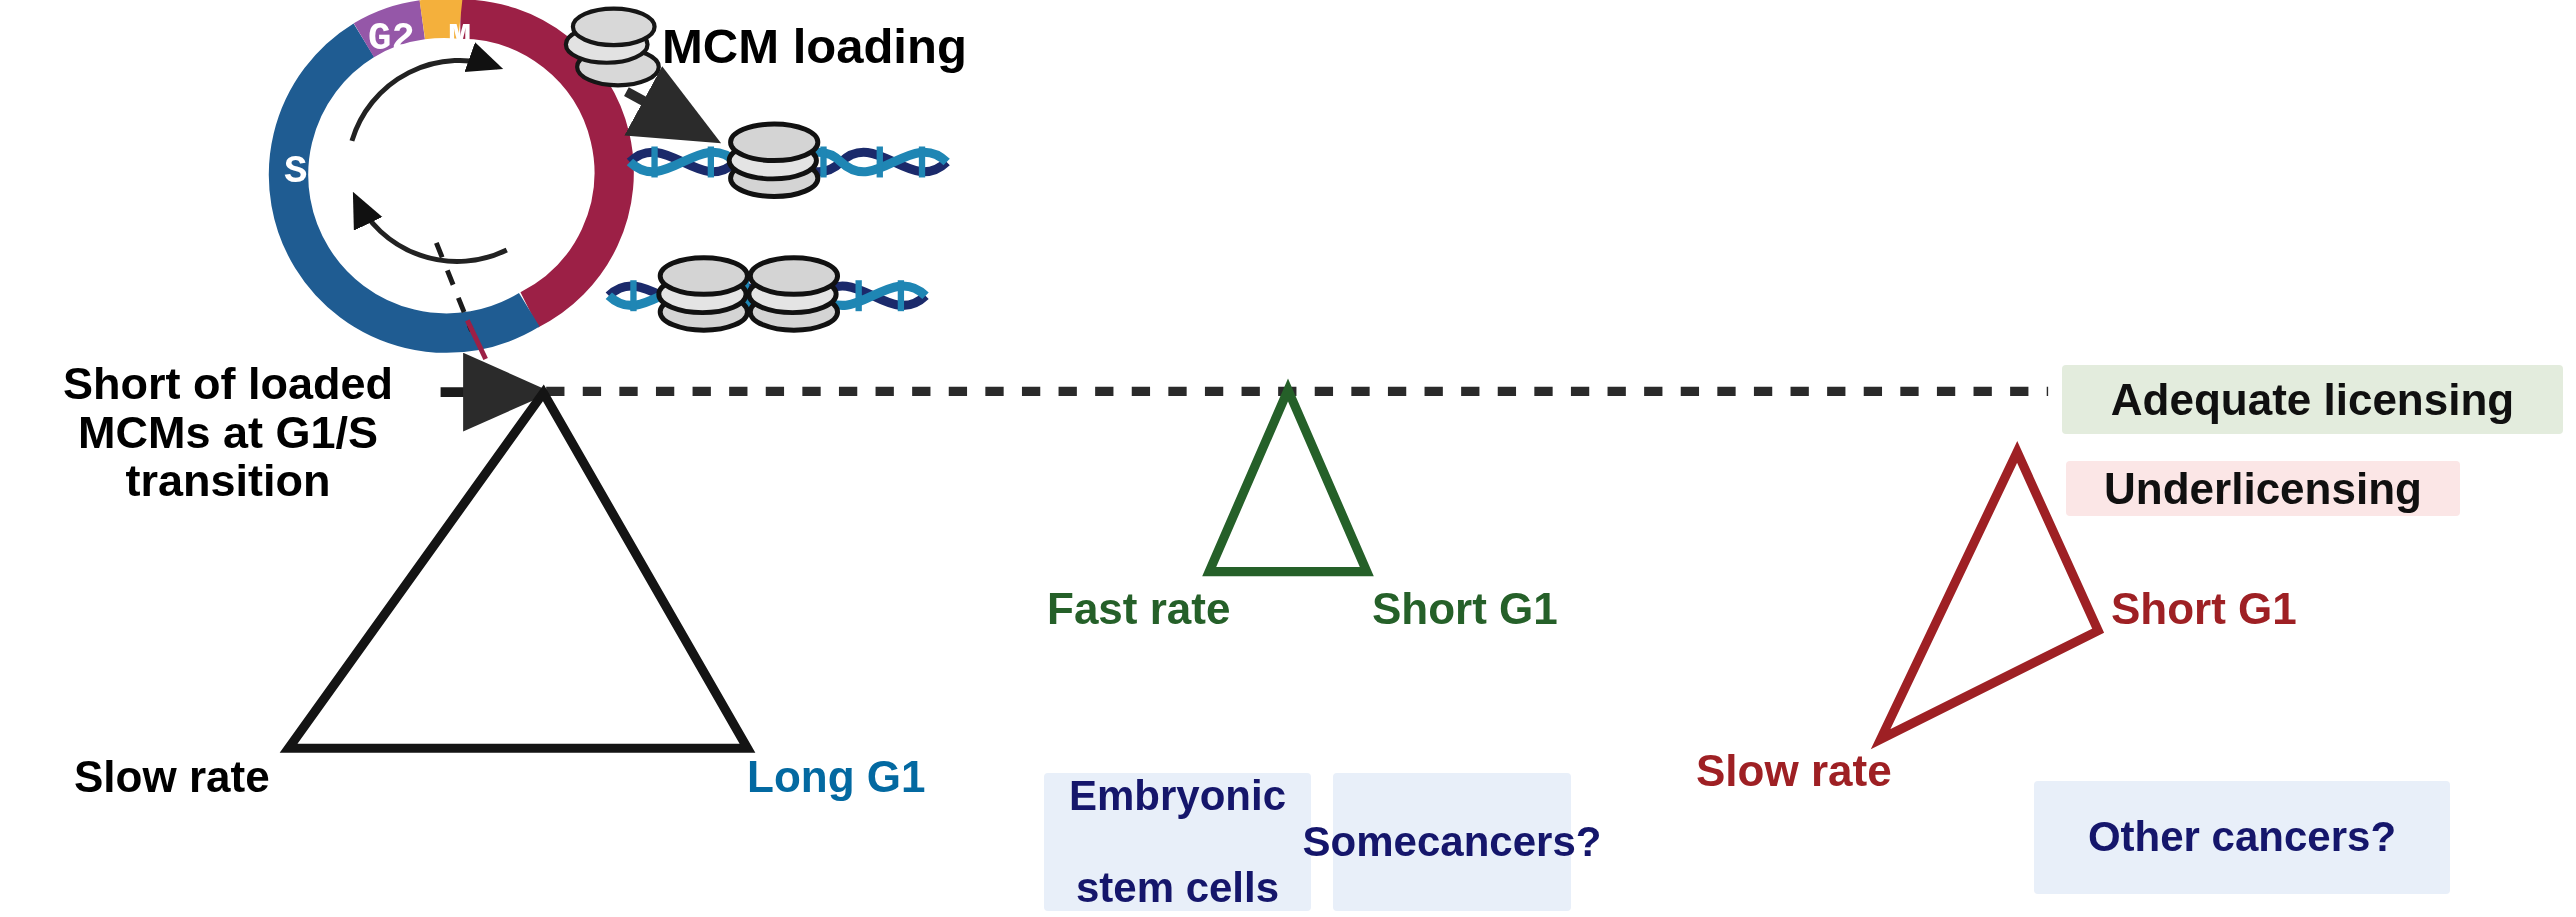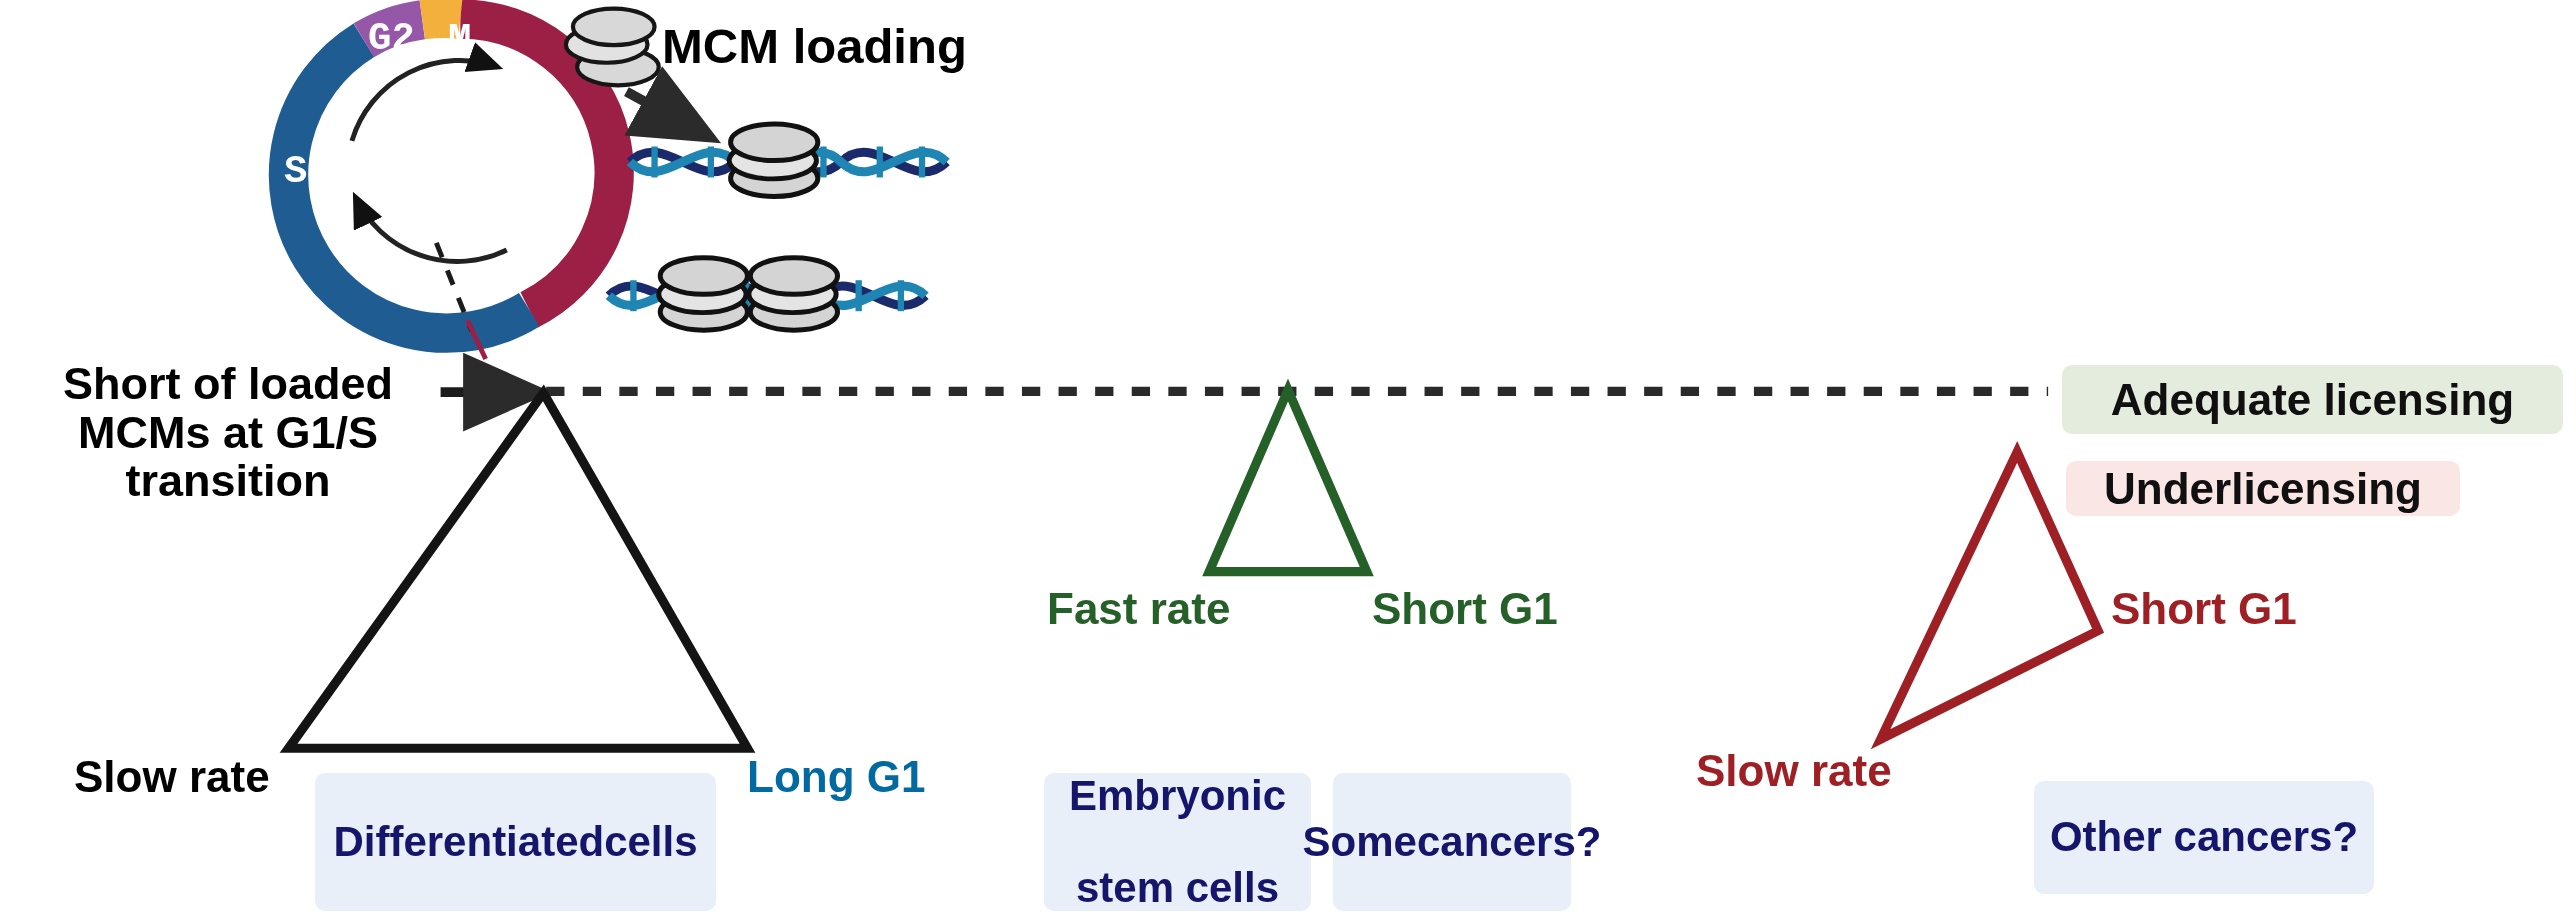--- a/index.html
+++ b/index.html
@@ -37,27 +37,27 @@
   #label-slow-rate-1{left:74px; top:752px; font-size:44px; color:#000000;}
   #label-long-g1   {left:747px;top:752px; font-size:44px; color:#0369a1;text-align:right;}
   #label-fast-rate {left:1047px;top:584px;  font-size:44px; color:#256029;}
   #label-short-g1-green{left:1372px;top:584px; font-size:44px; color:#256029;}
   #label-slow-rate-2{left:1696px;top:746px; font-size:44px; color:#9e2024;}
   #label-short-g1-red{left:2111px;top:584px;  font-size:44px; color:#9e2024;}
 
   
   .chip{
     position:absolute;display:flex;align-items:center;justify-content:center;
-    text-align:center;font-weight:bold;border-radius:10px;box-sizing:border-box;
+    text-align:center;font-weight:bold;border-radius:4px;box-sizing:border-box;
   }
   .chip.blue{background:#e8eff9;color:#15166b;font-size:42px;line-height:1.1;}
   #chip-differentiated{left:315px; top:773px; width:401px; height:138px;}
   #chip-embryonic    {left:1044px;top:773px; width:267px; height:138px;flex-direction:column;}
   #chip-some-cancers {left:1333px;top:773px; width:238px; height:138px;}
-  #chip-other-cancers{left:2034px;top:781px; width:340px; height:113px;}
+  #chip-other-cancers{left:2034px;top:781px; width:416px; height:113px;}
 
   #chip-adequate{
     left:2062px; top:365px; width:501px; height:69px;
     background:#e3ecdd; color:#101010; font-size:44px;
   }
   #chip-underlicensing{
     left:2066px; top:461px; width:394px; height:55px;
     background:#fbe6e6; color:#101010; font-size:44px;
   }
 </style>
@@ -159,25 +159,20 @@
   <div class="corner-label" id="label-slow-rate-1">Slow rate</div>
   <div class="corner-label" id="label-long-g1">Long G1</div>
   <div class="corner-label" id="label-fast-rate">Fast rate</div>
   <div class="corner-label" id="label-short-g1-green">Short G1</div>
   <div class="corner-label" id="label-slow-rate-2">Slow rate</div>
   <div class="corner-label" id="label-short-g1-red">Short G1</div>
 
   <div class="chip" id="chip-adequate">Adequate licensing</div>
   <div class="chip" id="chip-underlicensing">Underlicensing</div>
 
-  <div class="chip blue" id="chip-differentiated">
-      <span>Differentiated</span>
-      <br>
-      <span>cells</span>
-    </div>
 
   <div class="chip blue" id="chip-embryonic">
       <span>Embryonic</span>
       <br>
       <span>stem cells</span>
     </div>
 
   <div class="chip blue" id="chip-some-cancers">
       <span>Some</span>
       <br>

